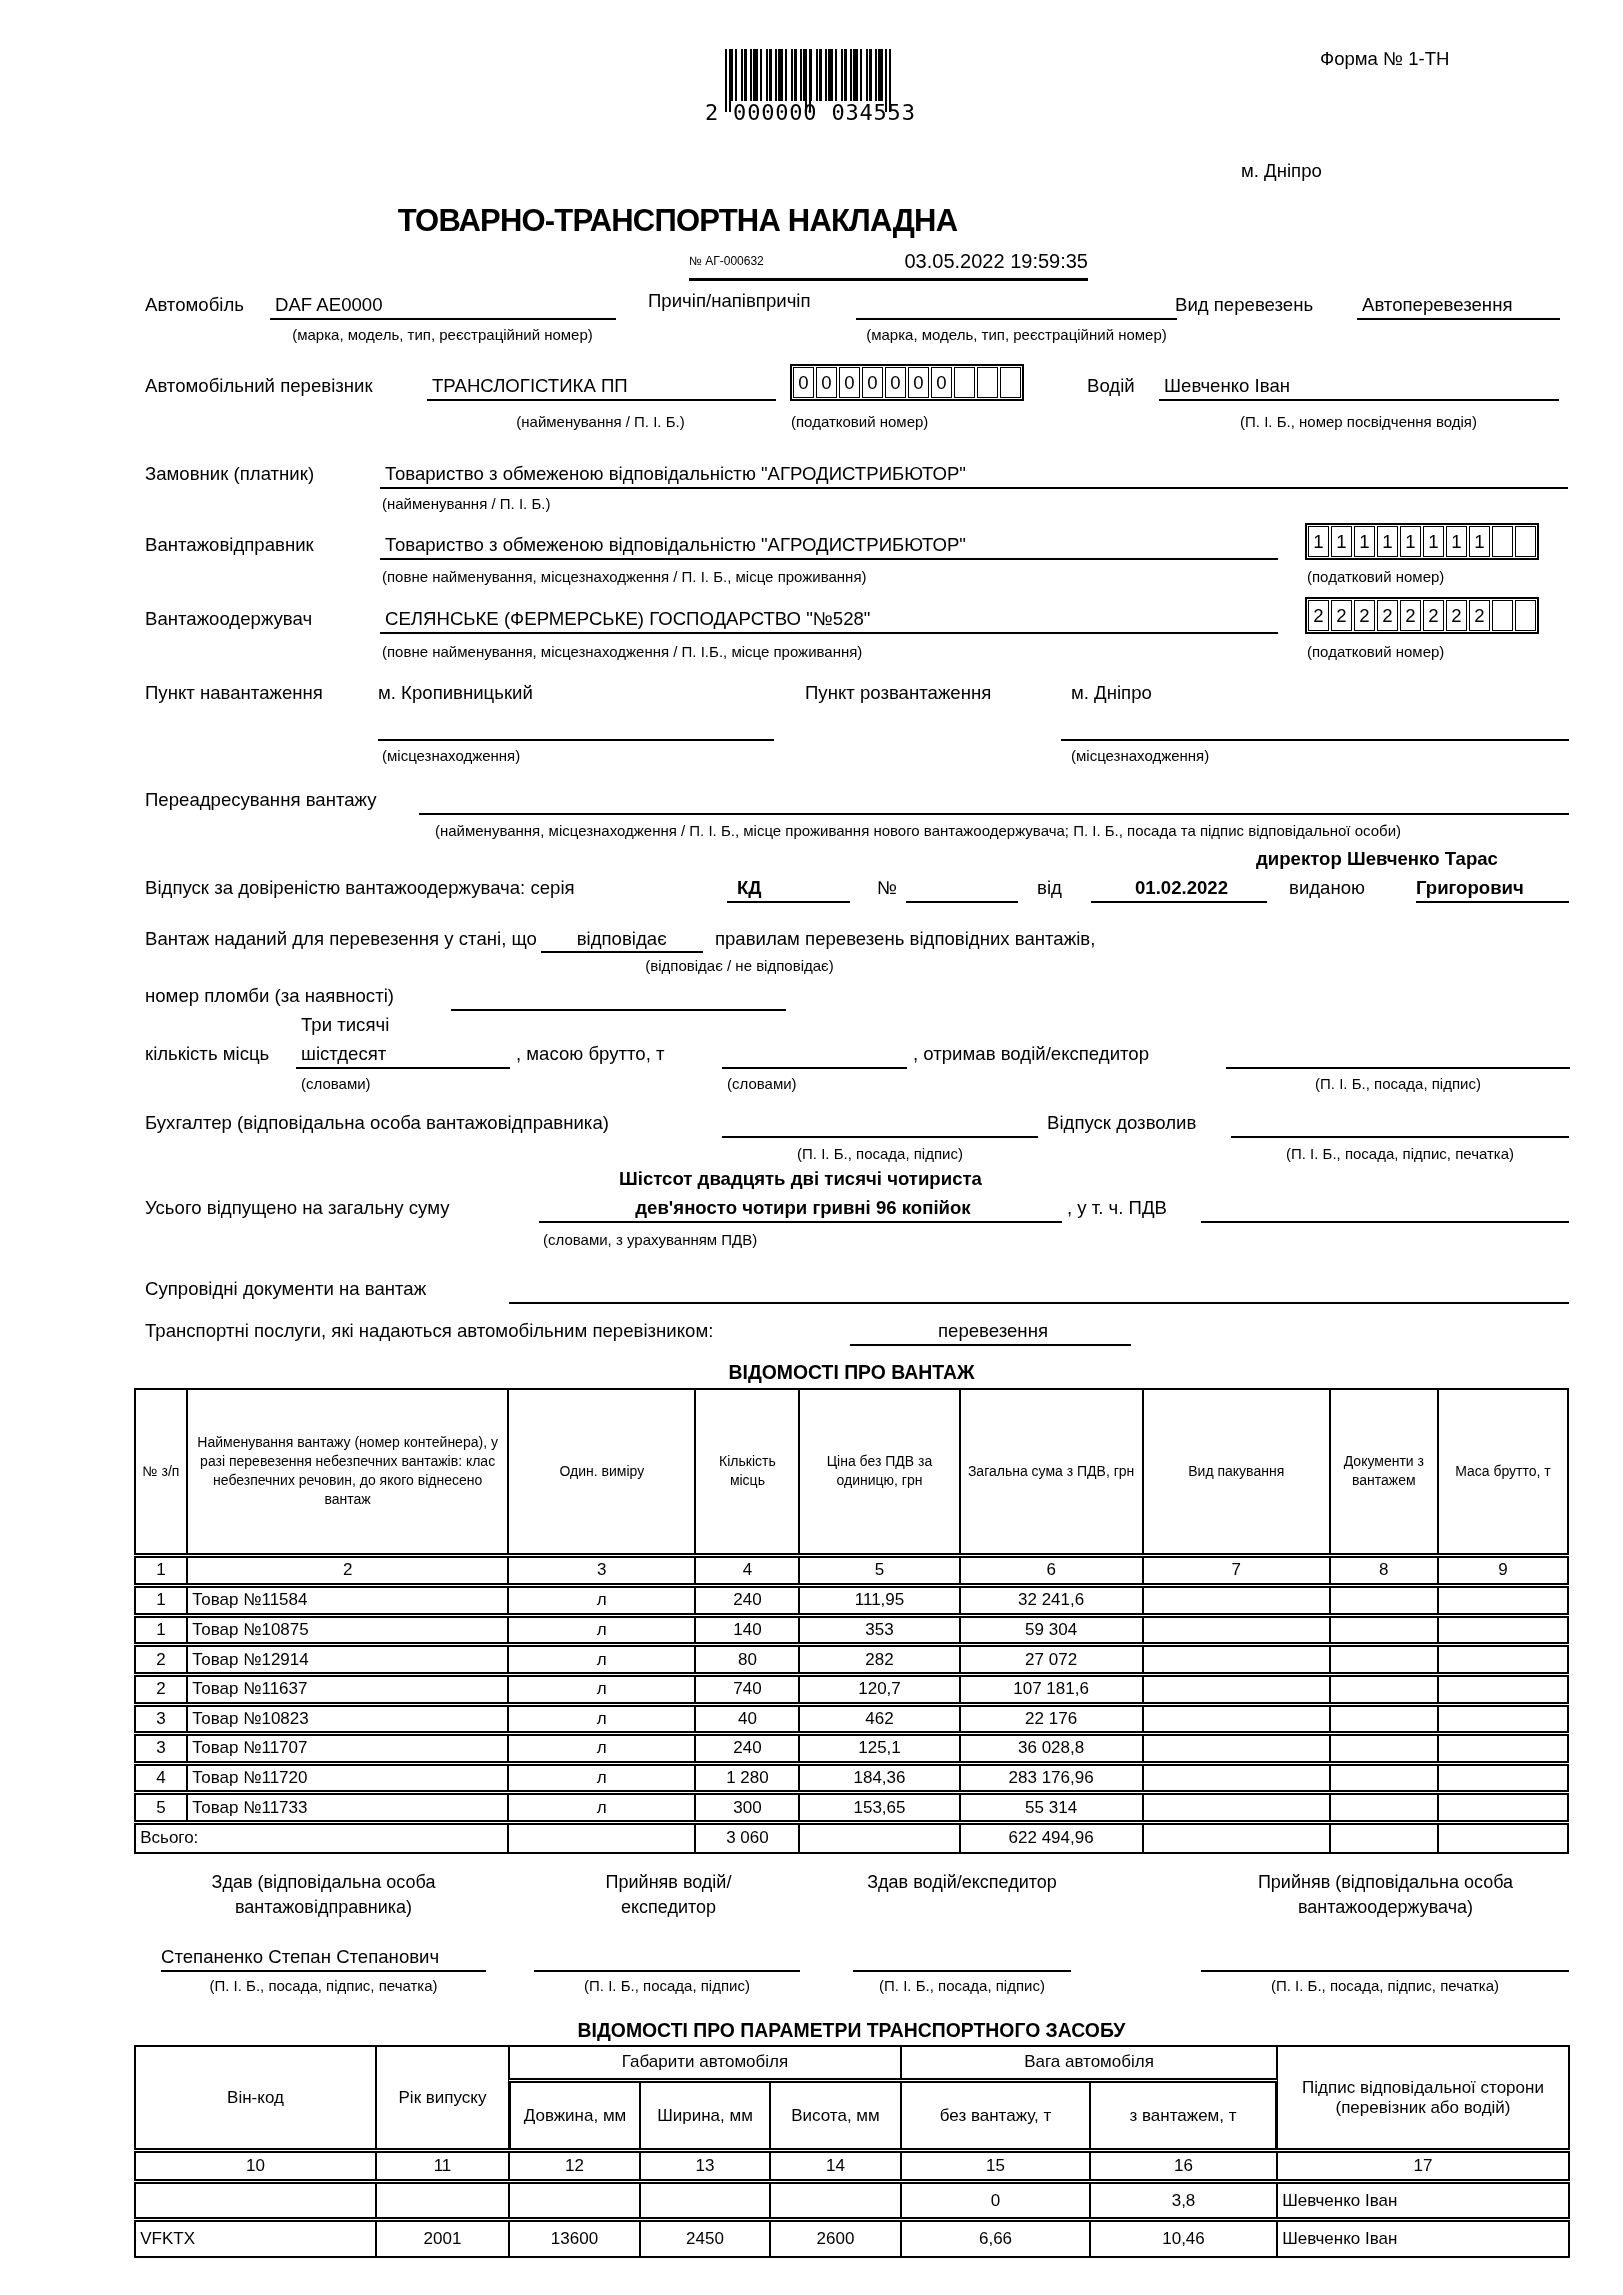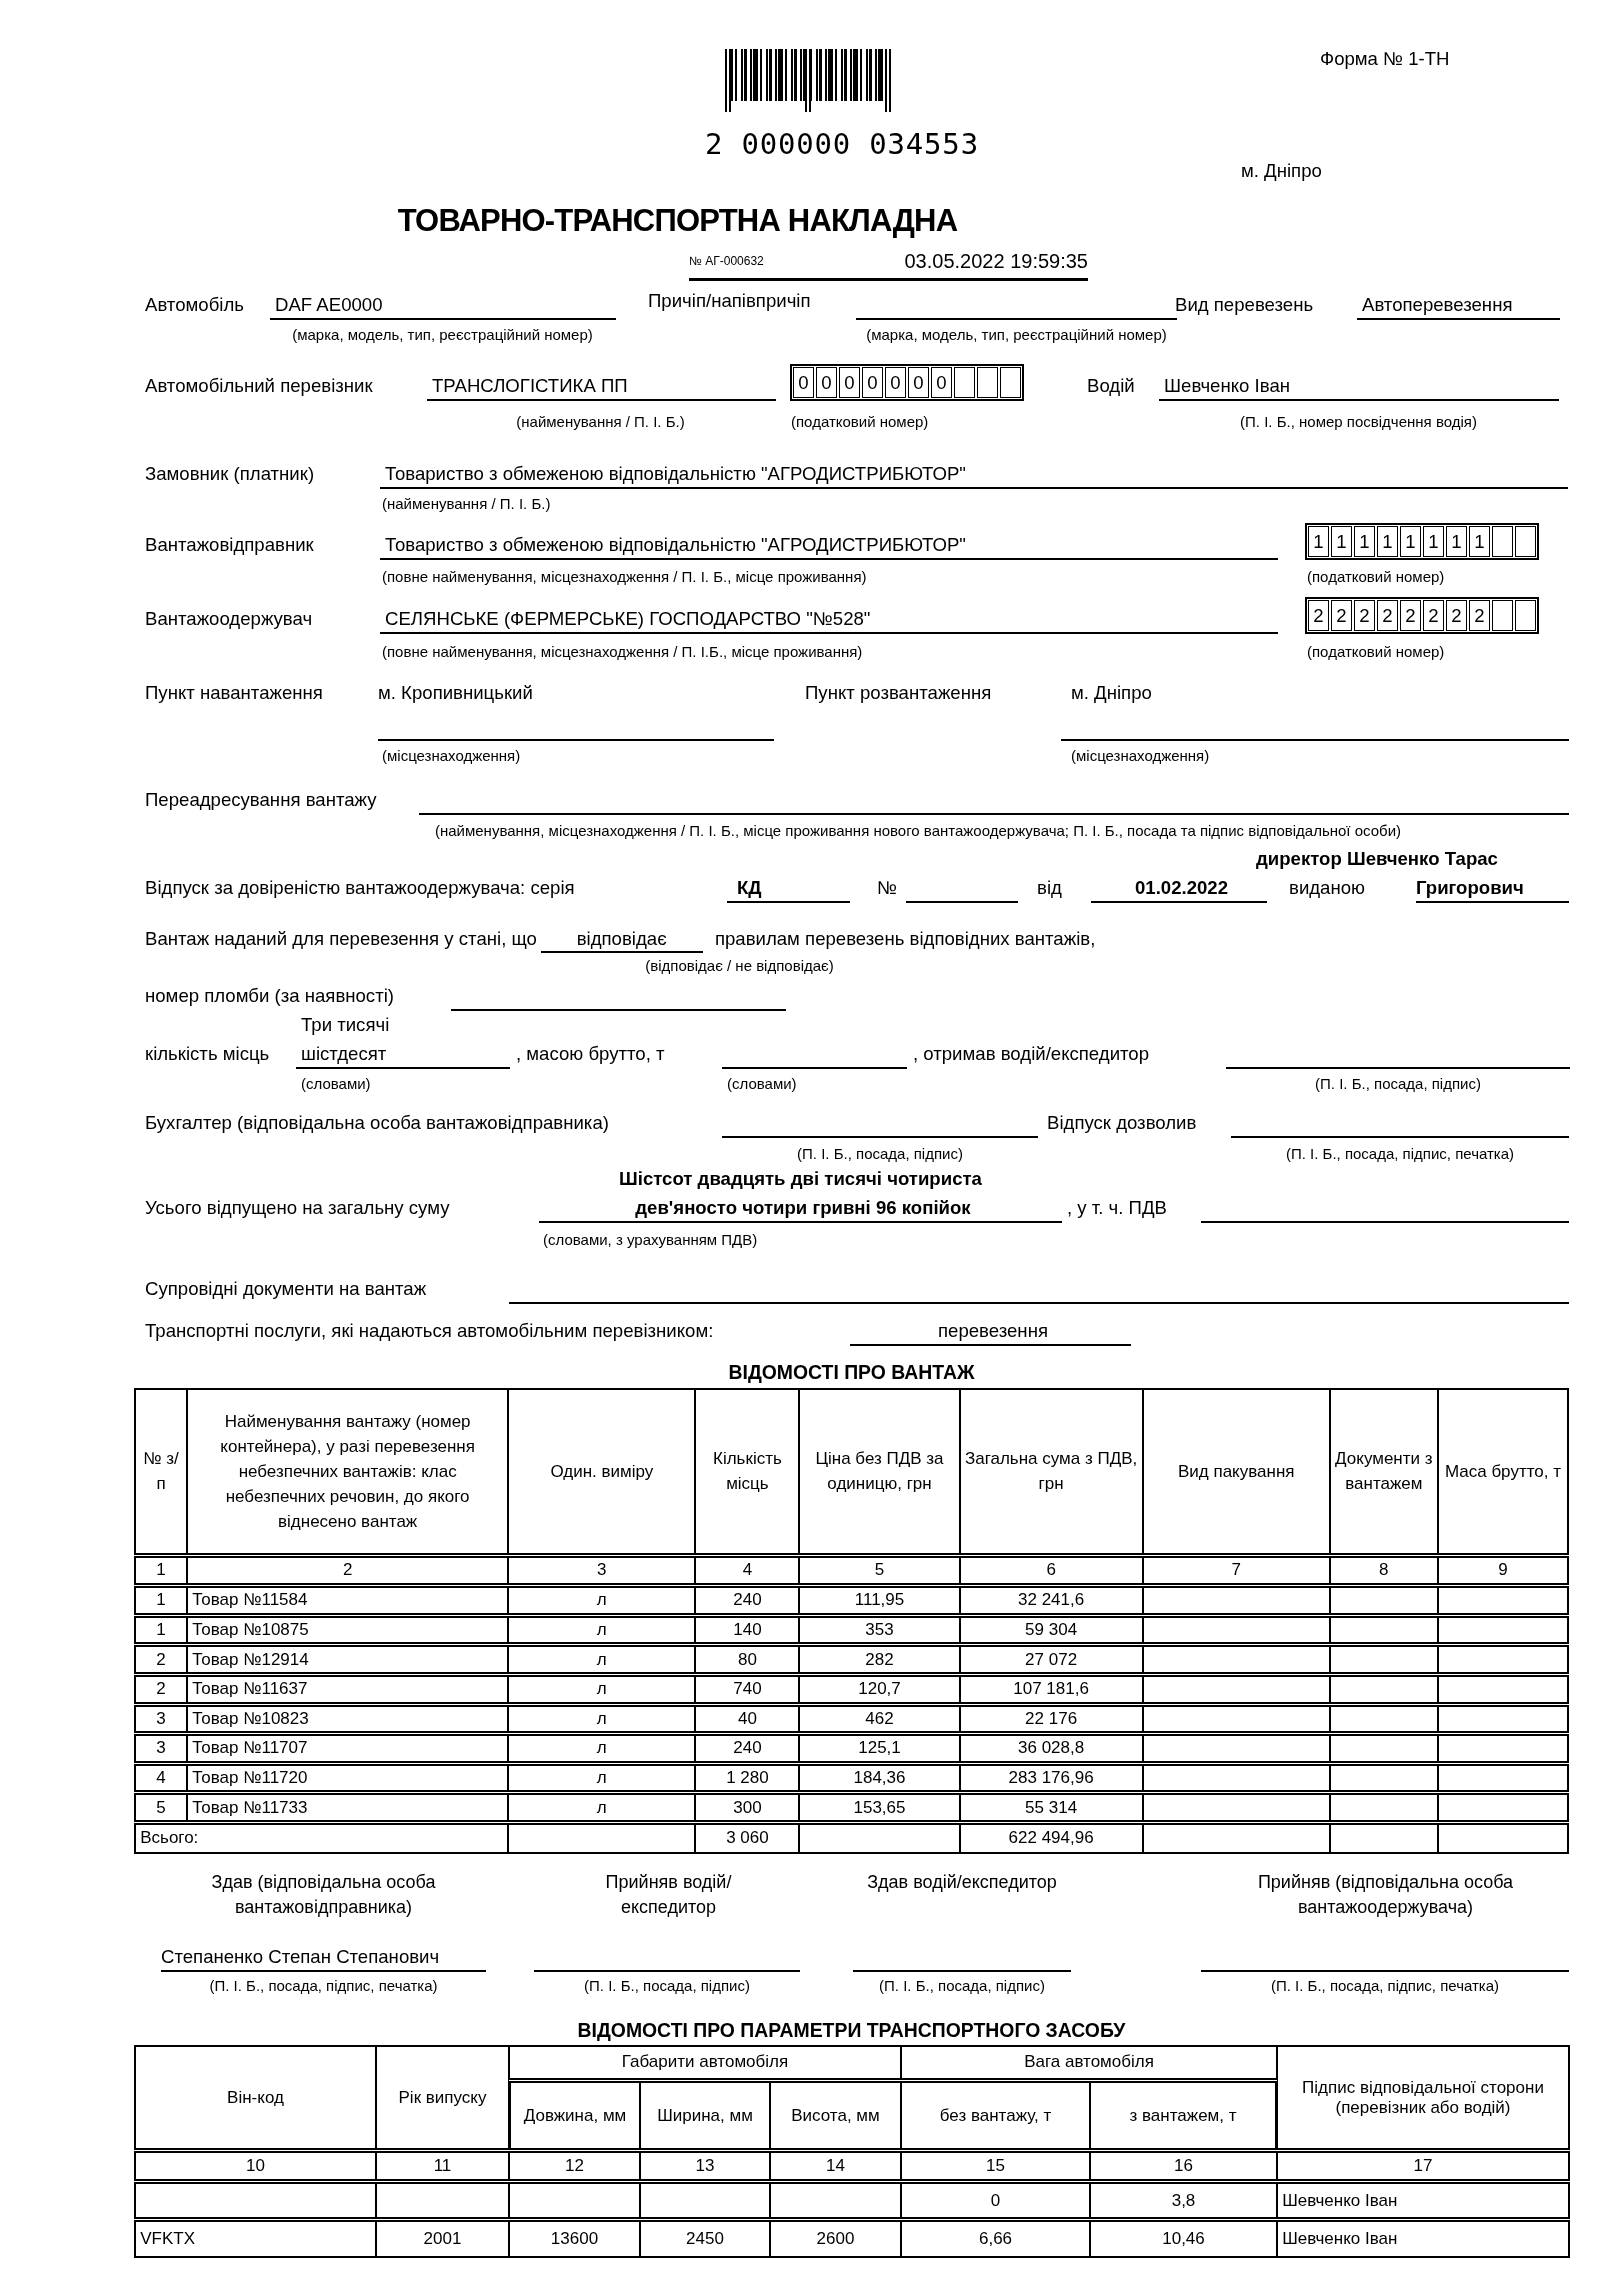--- a/index.html
+++ b/index.html
@@ -14,32 +14,32 @@
   .ctr{text-align:center;}
   .tax-row{display:flex;border:2.5px solid #000;background:#fff;box-sizing:border-box;}
   .tax-cell{width:19.4px;height:29px;border:1.7px solid #000;margin:0.8px;font-size:18.6px;line-height:29px;text-align:center;flex:0 0 auto;}
   .page-title{font-size:31px;font-weight:bold;letter-spacing:-0.8px;}
   .section-title{font-size:19.4px;font-weight:bold;}
   .doc-table{border-collapse:separate;border-spacing:0 1.7px;table-layout:fixed;width:100%;font-size:17px;}
   .doc-table th,.doc-table td{border:2.5px solid #000;border-left-width:1.7px;border-right-width:1.7px;padding:0.8px 4.2px;text-align:center;vertical-align:middle;font-weight:normal;overflow:hidden;word-wrap:break-word;}
   .doc-table tr>*:first-child{border-left-width:2.5px;}
   .doc-table tr>*:last-child{border-right-width:2.5px;}
   .doc-table .al{text-align:left;}
-  #goods-table thead tr.hdr th{height:161px;font-size:17px;line-height:25px;white-space:normal;text-align:center;}
+  #goods-table thead tr.hdr th{height:161px;font-size:14px;line-height:19px;white-space:normal;text-align:center;}
   #goods-table thead tr.nums td{height:24px;}
   #goods-table tbody td{height:23px;}
   #goods-table tr.total td{height:25px;}
   #veh-table thead tr.g1 th{height:29px;}
   #veh-table thead tr.g2 th{height:64px;line-height:25px;white-space:normal;}
   #veh-table thead tr.nums td{height:24px;}
   #veh-table tbody td{height:32px;}
   .bars{position:absolute;left:0;top:0;width:100%;height:52px;
     background:repeating-linear-gradient(90deg,#000 0 1.7px,#fff 1.7px 3.4px,#000 3.4px 7.6px,#fff 7.6px 10px,#000 10px 12px,#fff 12px 16px,#000 16px 18px,#fff 18px 18.6px,#000 18.6px 22px,#fff 22px 25px);}
   .guard{position:absolute;top:0;width:6px;height:63px;background:linear-gradient(90deg,#000 0 1.7px,#fff 1.7px 4.2px,#000 4.2px 6px);}
-  .bc-digits{font-family:"DejaVu Sans Mono",monospace;font-size:29px;letter-spacing:0.8px;white-space:nowrap;margin-top:27px;}
+  .bc-digits{font-family:"DejaVu Sans Mono",monospace;font-size:22px;letter-spacing:0.8px;white-space:nowrap;}
   .sigtitle{font-size:18px;line-height:24.5px;text-align:center;white-space:normal;}
 </style>
 </head>
 <body>
 
 <div class="abs lbl" style="left:1320px;top:47px;">Форма № 1-ТН</div>
 
 <div class="abs" style="left:725px;top:49px;width:166px;height:64px;">
   <div class="bars"></div>
   <div class="guard" style="left:0;"></div>

